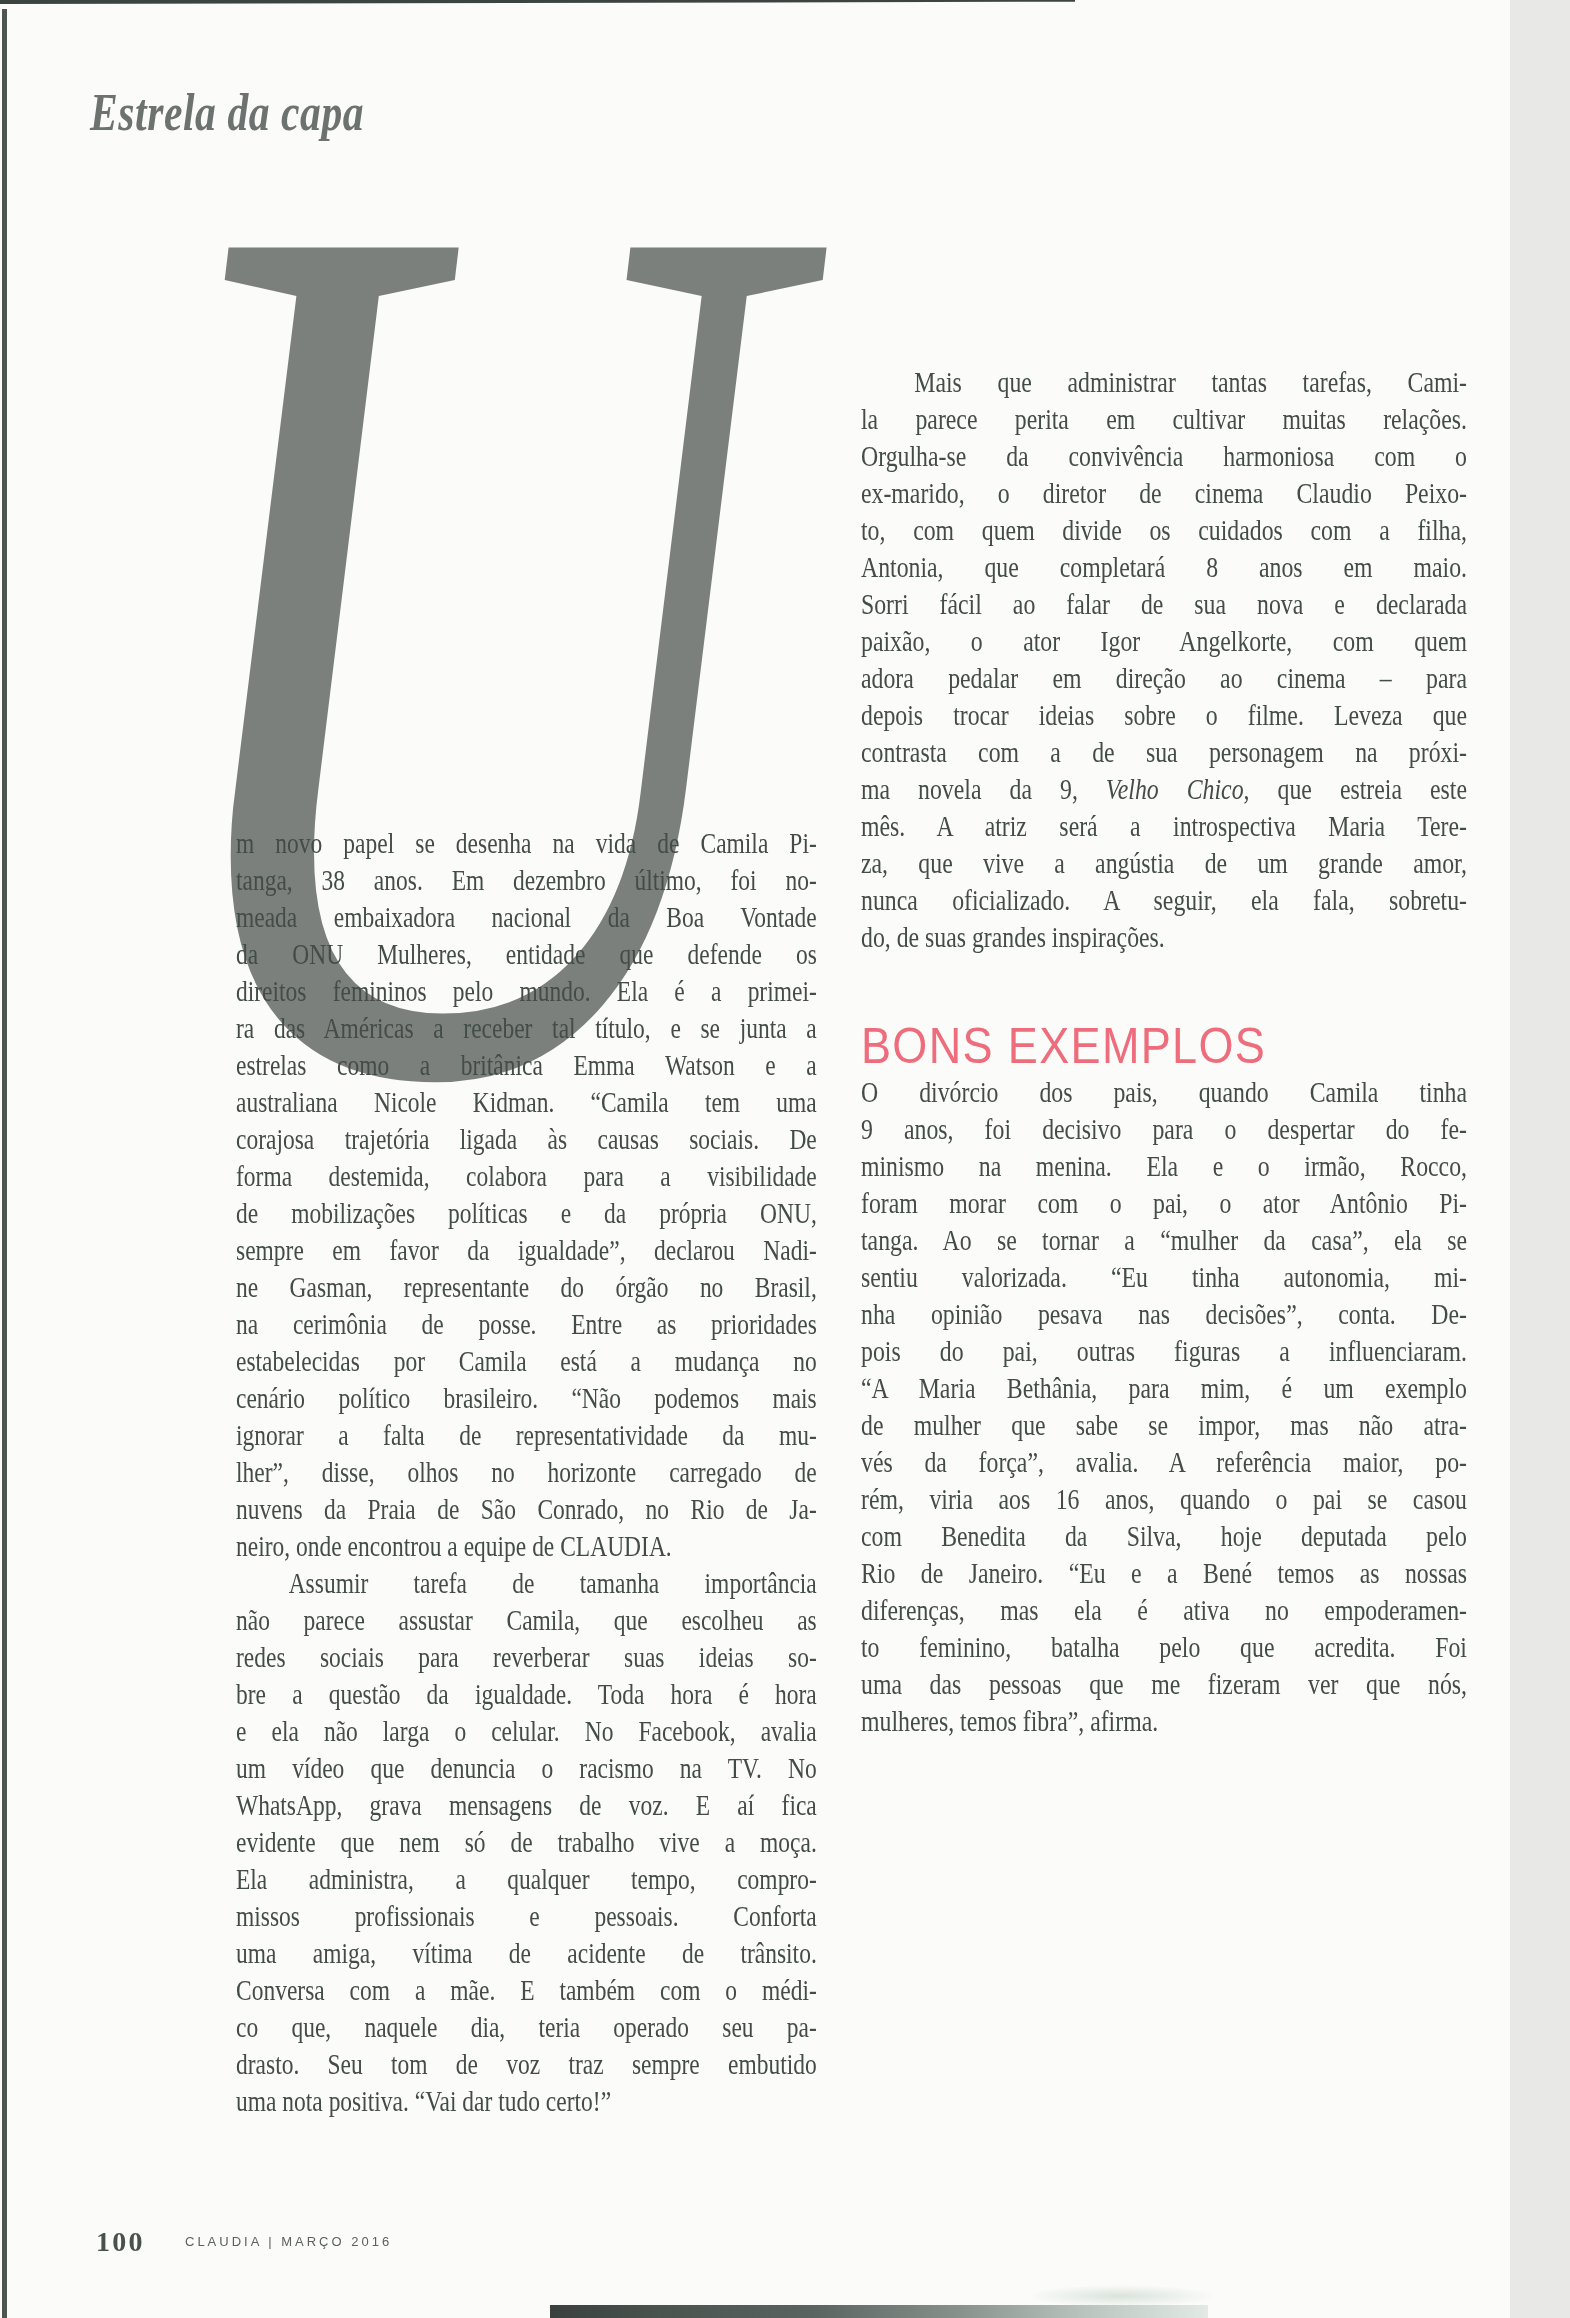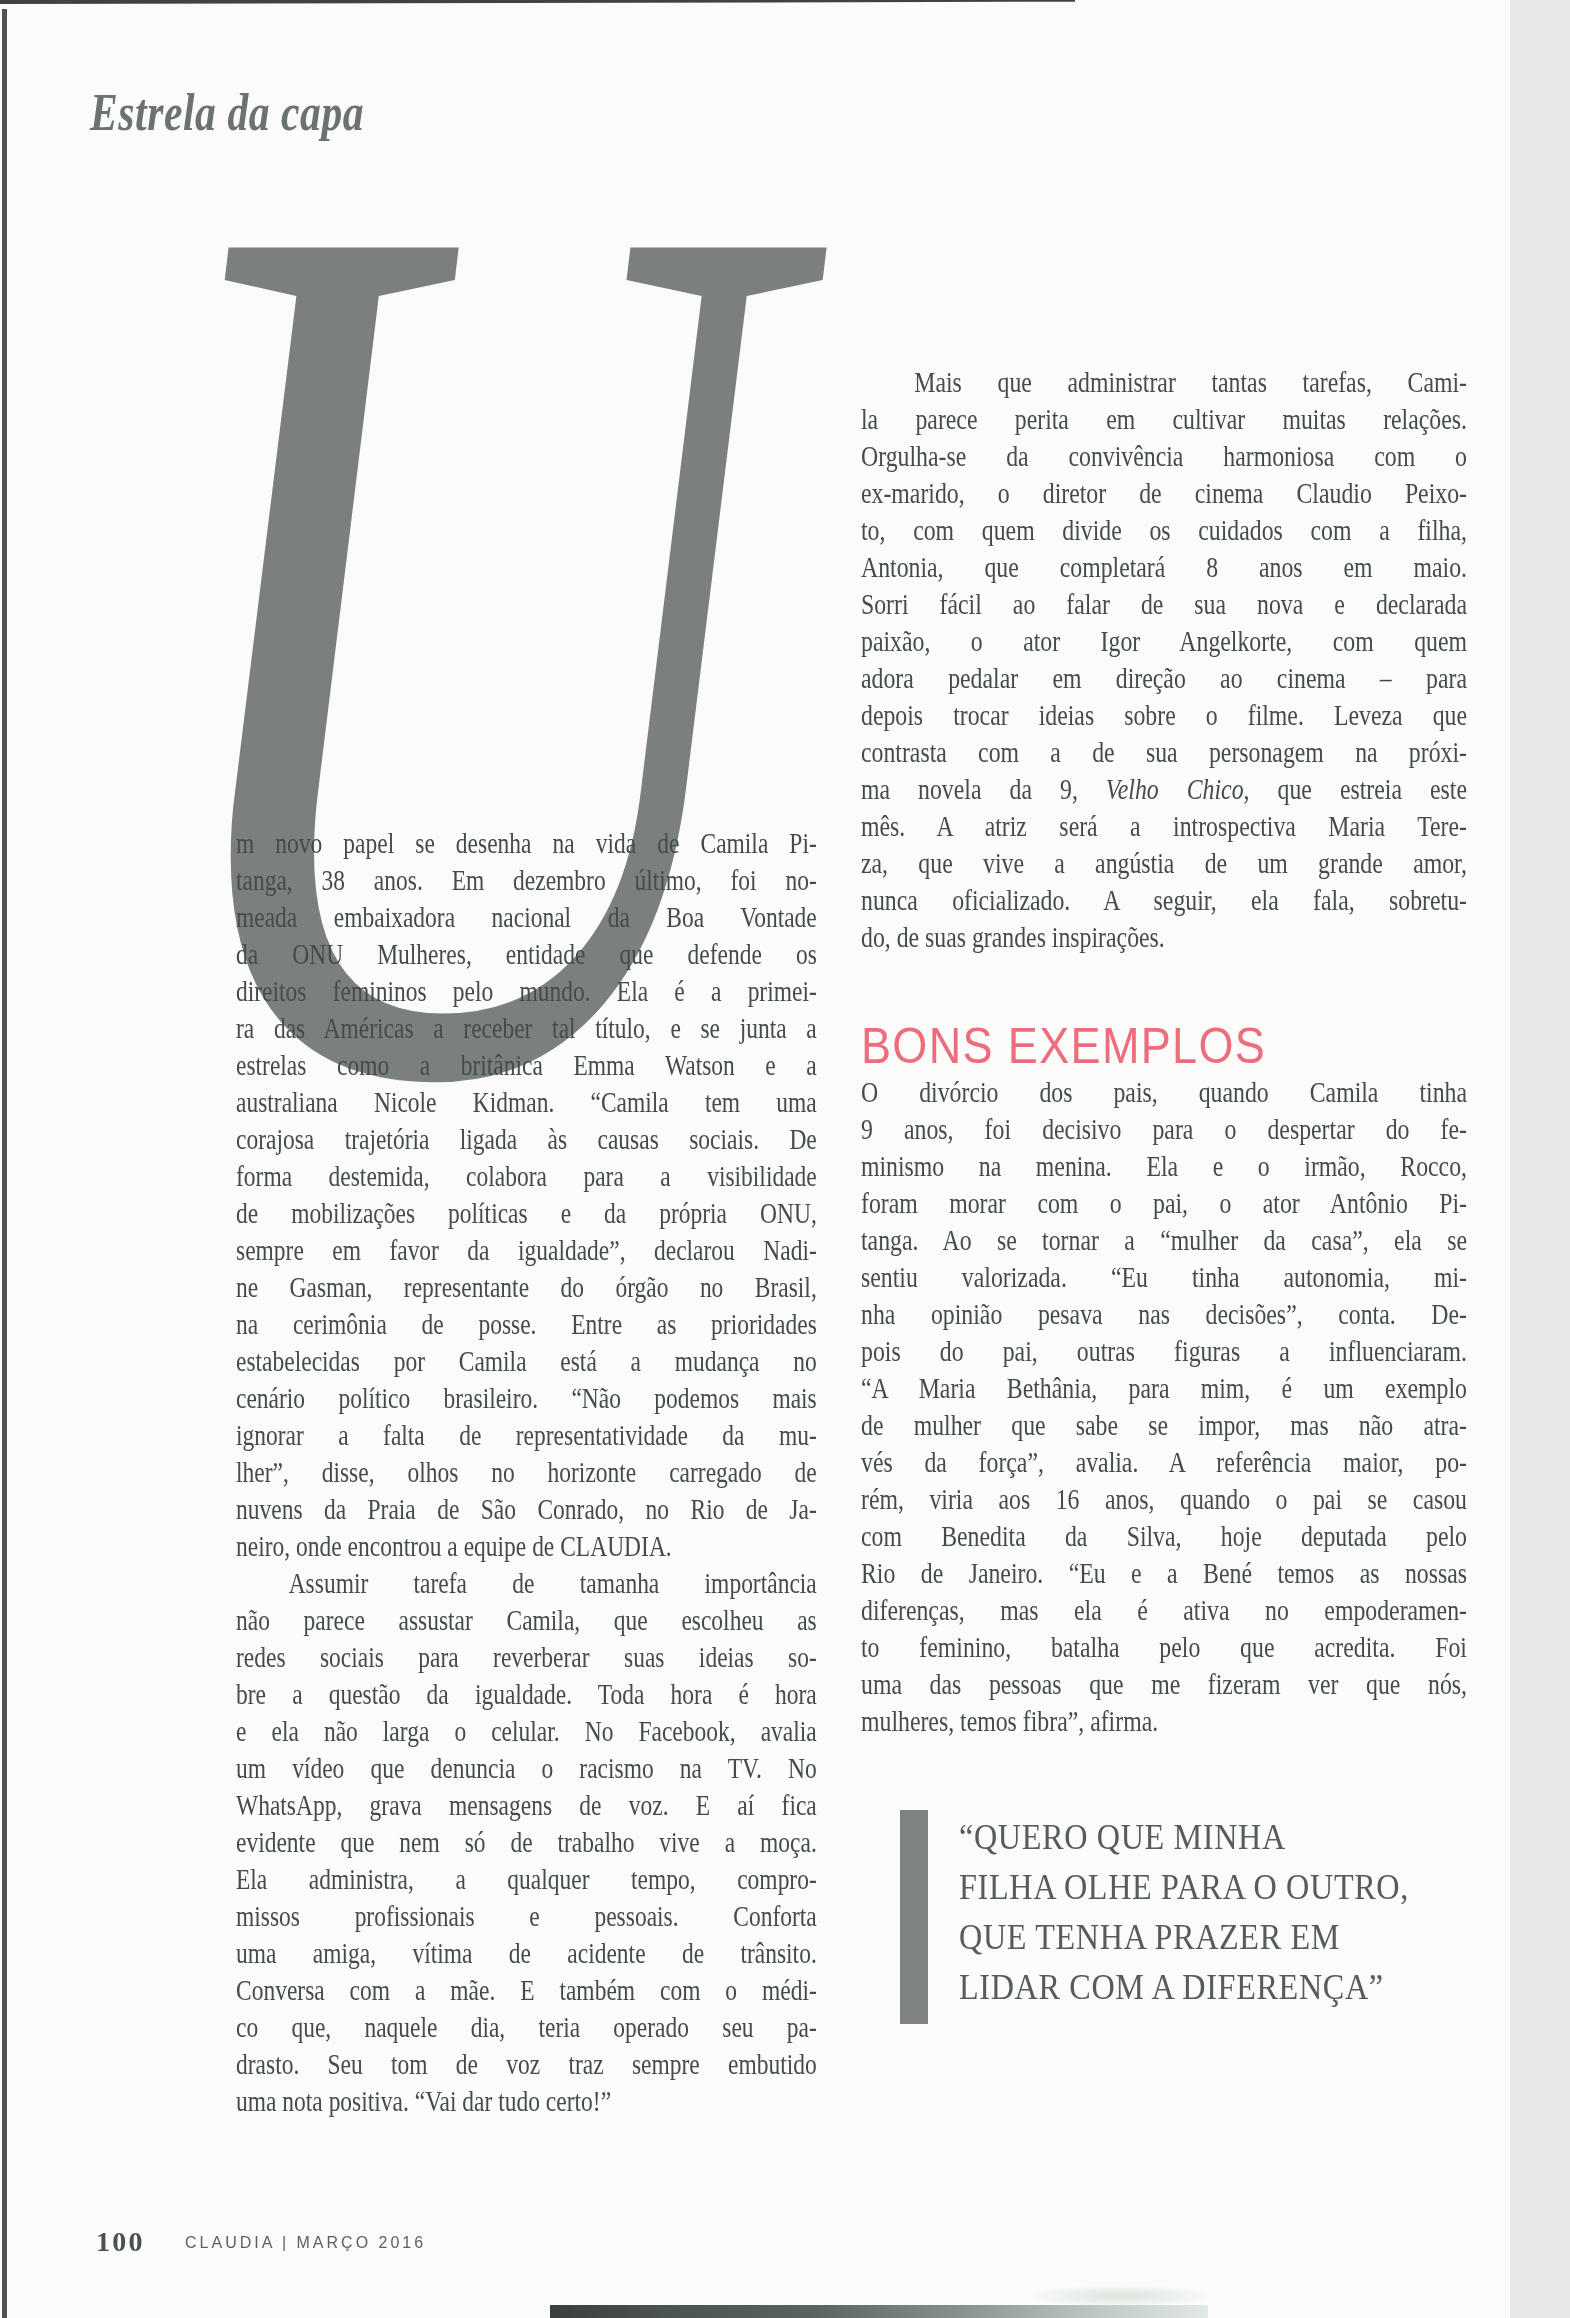--- a/index.html
+++ b/index.html
@@ -64,21 +64,21 @@
     transform:scaleX(0.92);transform-origin:left top;
   }
   
   .footer-num{
     position:absolute;left:96px;top:2226px;
     font-size:28px;letter-spacing:2.2px;color:#49514d;font-weight:bold;
   }
   .footer-imprint{
     position:absolute;left:185px;top:2234px;
     font-family:"Liberation Sans", sans-serif;
-    font-size:16px;letter-spacing:3px;color:#5b625e;white-space:nowrap;
+    font-size:13px;letter-spacing:3px;color:#5b625e;white-space:nowrap;
   }
 </style>
 </head>
 <body>
 
 <div class="page">
 
   <div class="edge-top"></div>
   <div class="edge-left"></div>
 
@@ -159,29 +159,20 @@
       <div class="jline">vés da força”, avalia. A referência maior, po-</div>
       <div class="jline">rém, viria aos 16 anos, quando o pai se casou</div>
       <div class="jline">com Benedita da Silva, hoje deputada pelo</div>
       <div class="jline">Rio de Janeiro. “Eu e a Bené temos as nossas</div>
       <div class="jline">diferenças, mas ela é ativa no empoderamen-</div>
       <div class="jline">to feminino, batalha pelo que acredita. Foi</div>
       <div class="jline">uma das pessoas que me fizeram ver que nós,</div>
       <div class="jline last">mulheres, temos fibra”, afirma.</div>
     </div>
 
-  <div class="pullquote">
-    <div class="pq-bar" style="background: rgb(126, 131, 127);"></div>
-    <div class="pq-text" id="pq-text">
-        <div>“QUERO QUE MINHA</div>
-        <div>FILHA OLHE PARA O OUTRO,</div>
-        <div>QUE TENHA PRAZER EM</div>
-        <div>LIDAR COM A DIFERENÇA”</div>
-      </div>
-  </div>
 
   <div class="footer-num">100</div>
   <div class="footer-imprint">CLAUDIA | MARÇO 2016</div>
 
   <div class="smudge"></div>
   <div class="bottom-bar"></div>
 
 </div>
 
 

